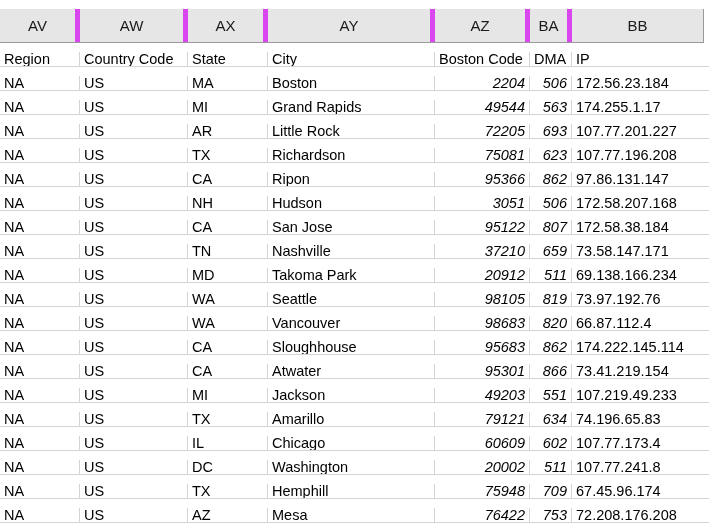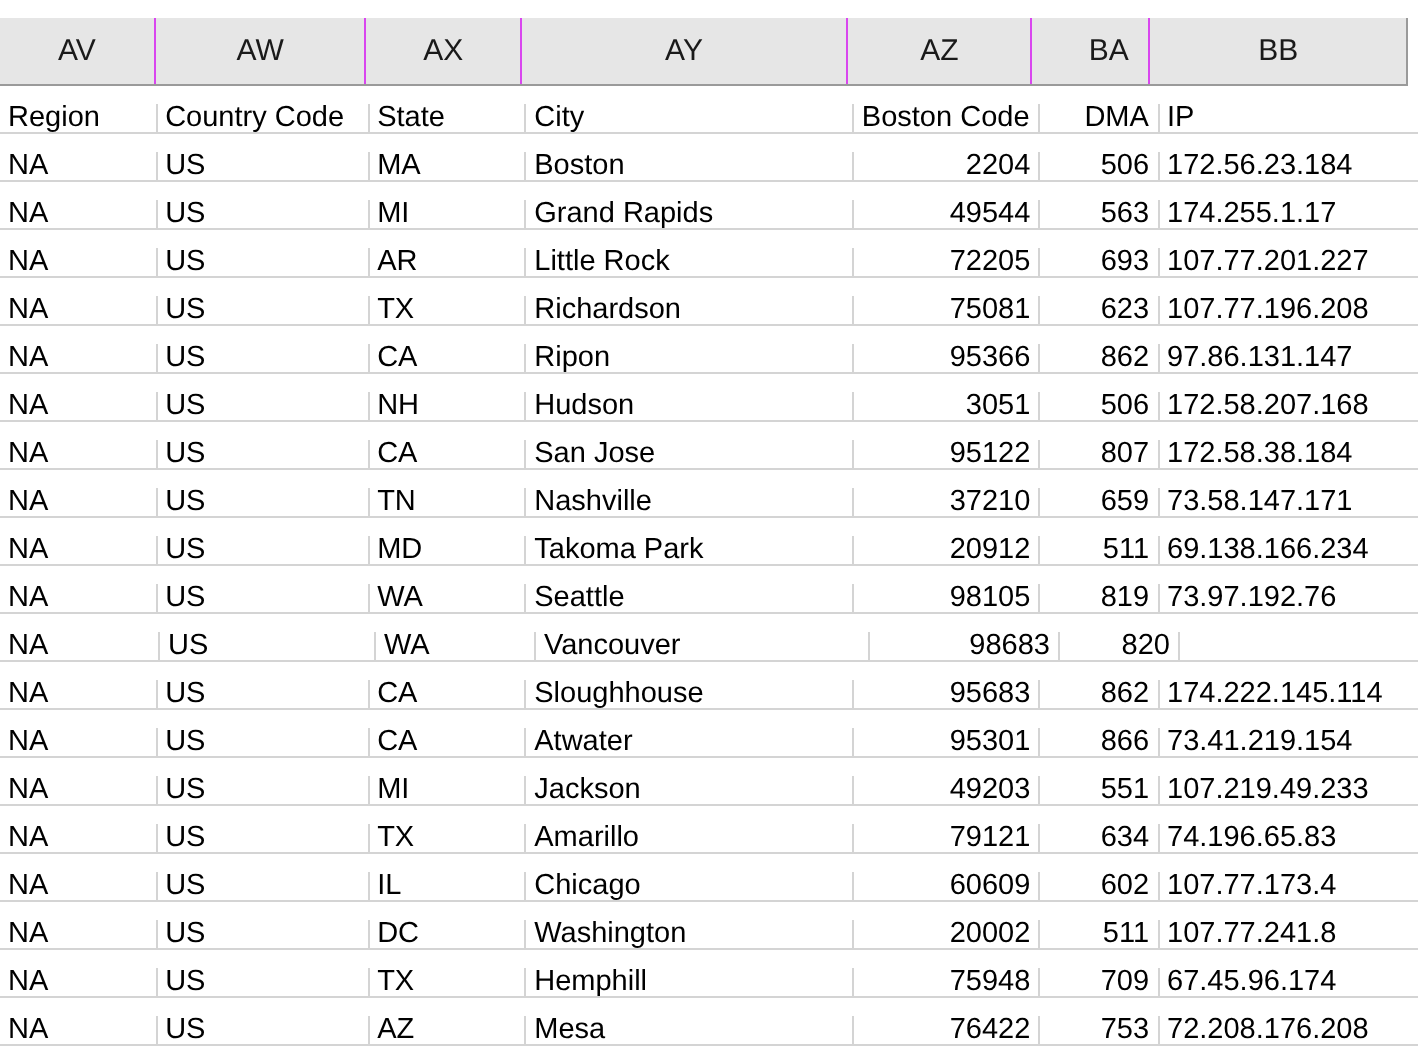--- a/index.html
+++ b/index.html
@@ -33,21 +33,21 @@
   .col-head-band {
     display: flex;
     height: 34px;
     background: #e6e6e6;
     box-sizing: border-box;
     border-bottom: 1px solid #9a9a9a;
     width: 704px;
   }
   .col-head {
     box-sizing: border-box;
-    border-right: 1px solid #d946ef;
+    border-right: 5px solid #d946ef;
     display: flex;
     align-items: center;
     justify-content: center;
     font-size: 15px;
     color: #1a1a1a;
     background: #e6e6e6;
     overflow: hidden;
     white-space: nowrap;
   }
   .col-head:last-child {
@@ -78,37 +78,38 @@
     align-items: center;
     font-size: 14.5px;
     color: #000000;
     padding: 0 4px;
     overflow: hidden;
     white-space: nowrap;
     line-height: 1;
   }
   .cell.num {
     justify-content: flex-end;
+    font-style: italic;
   }
   .cell.txt {
     justify-content: flex-start;
   }
   
   .cell.last {
     border-right: none;
     margin-top: 44px;
   }
 
   
   .c-av { width: 80px; }
   .c-aw { width: 108px; }
   .c-ax { width: 80px; }
   .c-ay { width: 167px; }
   .c-az { width: 95px; }
-  .c-ba { width: 42px; margin-left: 18px; }
+  .c-ba { width: 42px; }
   .c-bb { width: 132px; }
 
   
   .col-head.c-bb { width: 132px; }
 </style>
 </head>
 <body>
 
 <div id="sheet">
 
@@ -227,20 +228,21 @@
           <div class="cell num c-ba">819</div>
           <div class="cell txt c-bb last">73.97.192.76</div>
         </div>
         <div class="row">
           <div class="cell txt c-av">NA</div>
           <div class="cell txt c-aw">US</div>
           <div class="cell txt c-ax">WA</div>
           <div class="cell txt c-ay">Vancouver</div>
           <div class="cell num c-az">98683</div>
           <div class="cell num c-ba">820</div>
+          <div class="cell txt c-bb last">66.87.112.4</div>
         </div>
         <div class="row">
           <div class="cell txt c-av">NA</div>
           <div class="cell txt c-aw">US</div>
           <div class="cell txt c-ax">CA</div>
           <div class="cell txt c-ay">Sloughhouse</div>
           <div class="cell num c-az">95683</div>
           <div class="cell num c-ba">862</div>
           <div class="cell txt c-bb last">174.222.145.114</div>
         </div>

